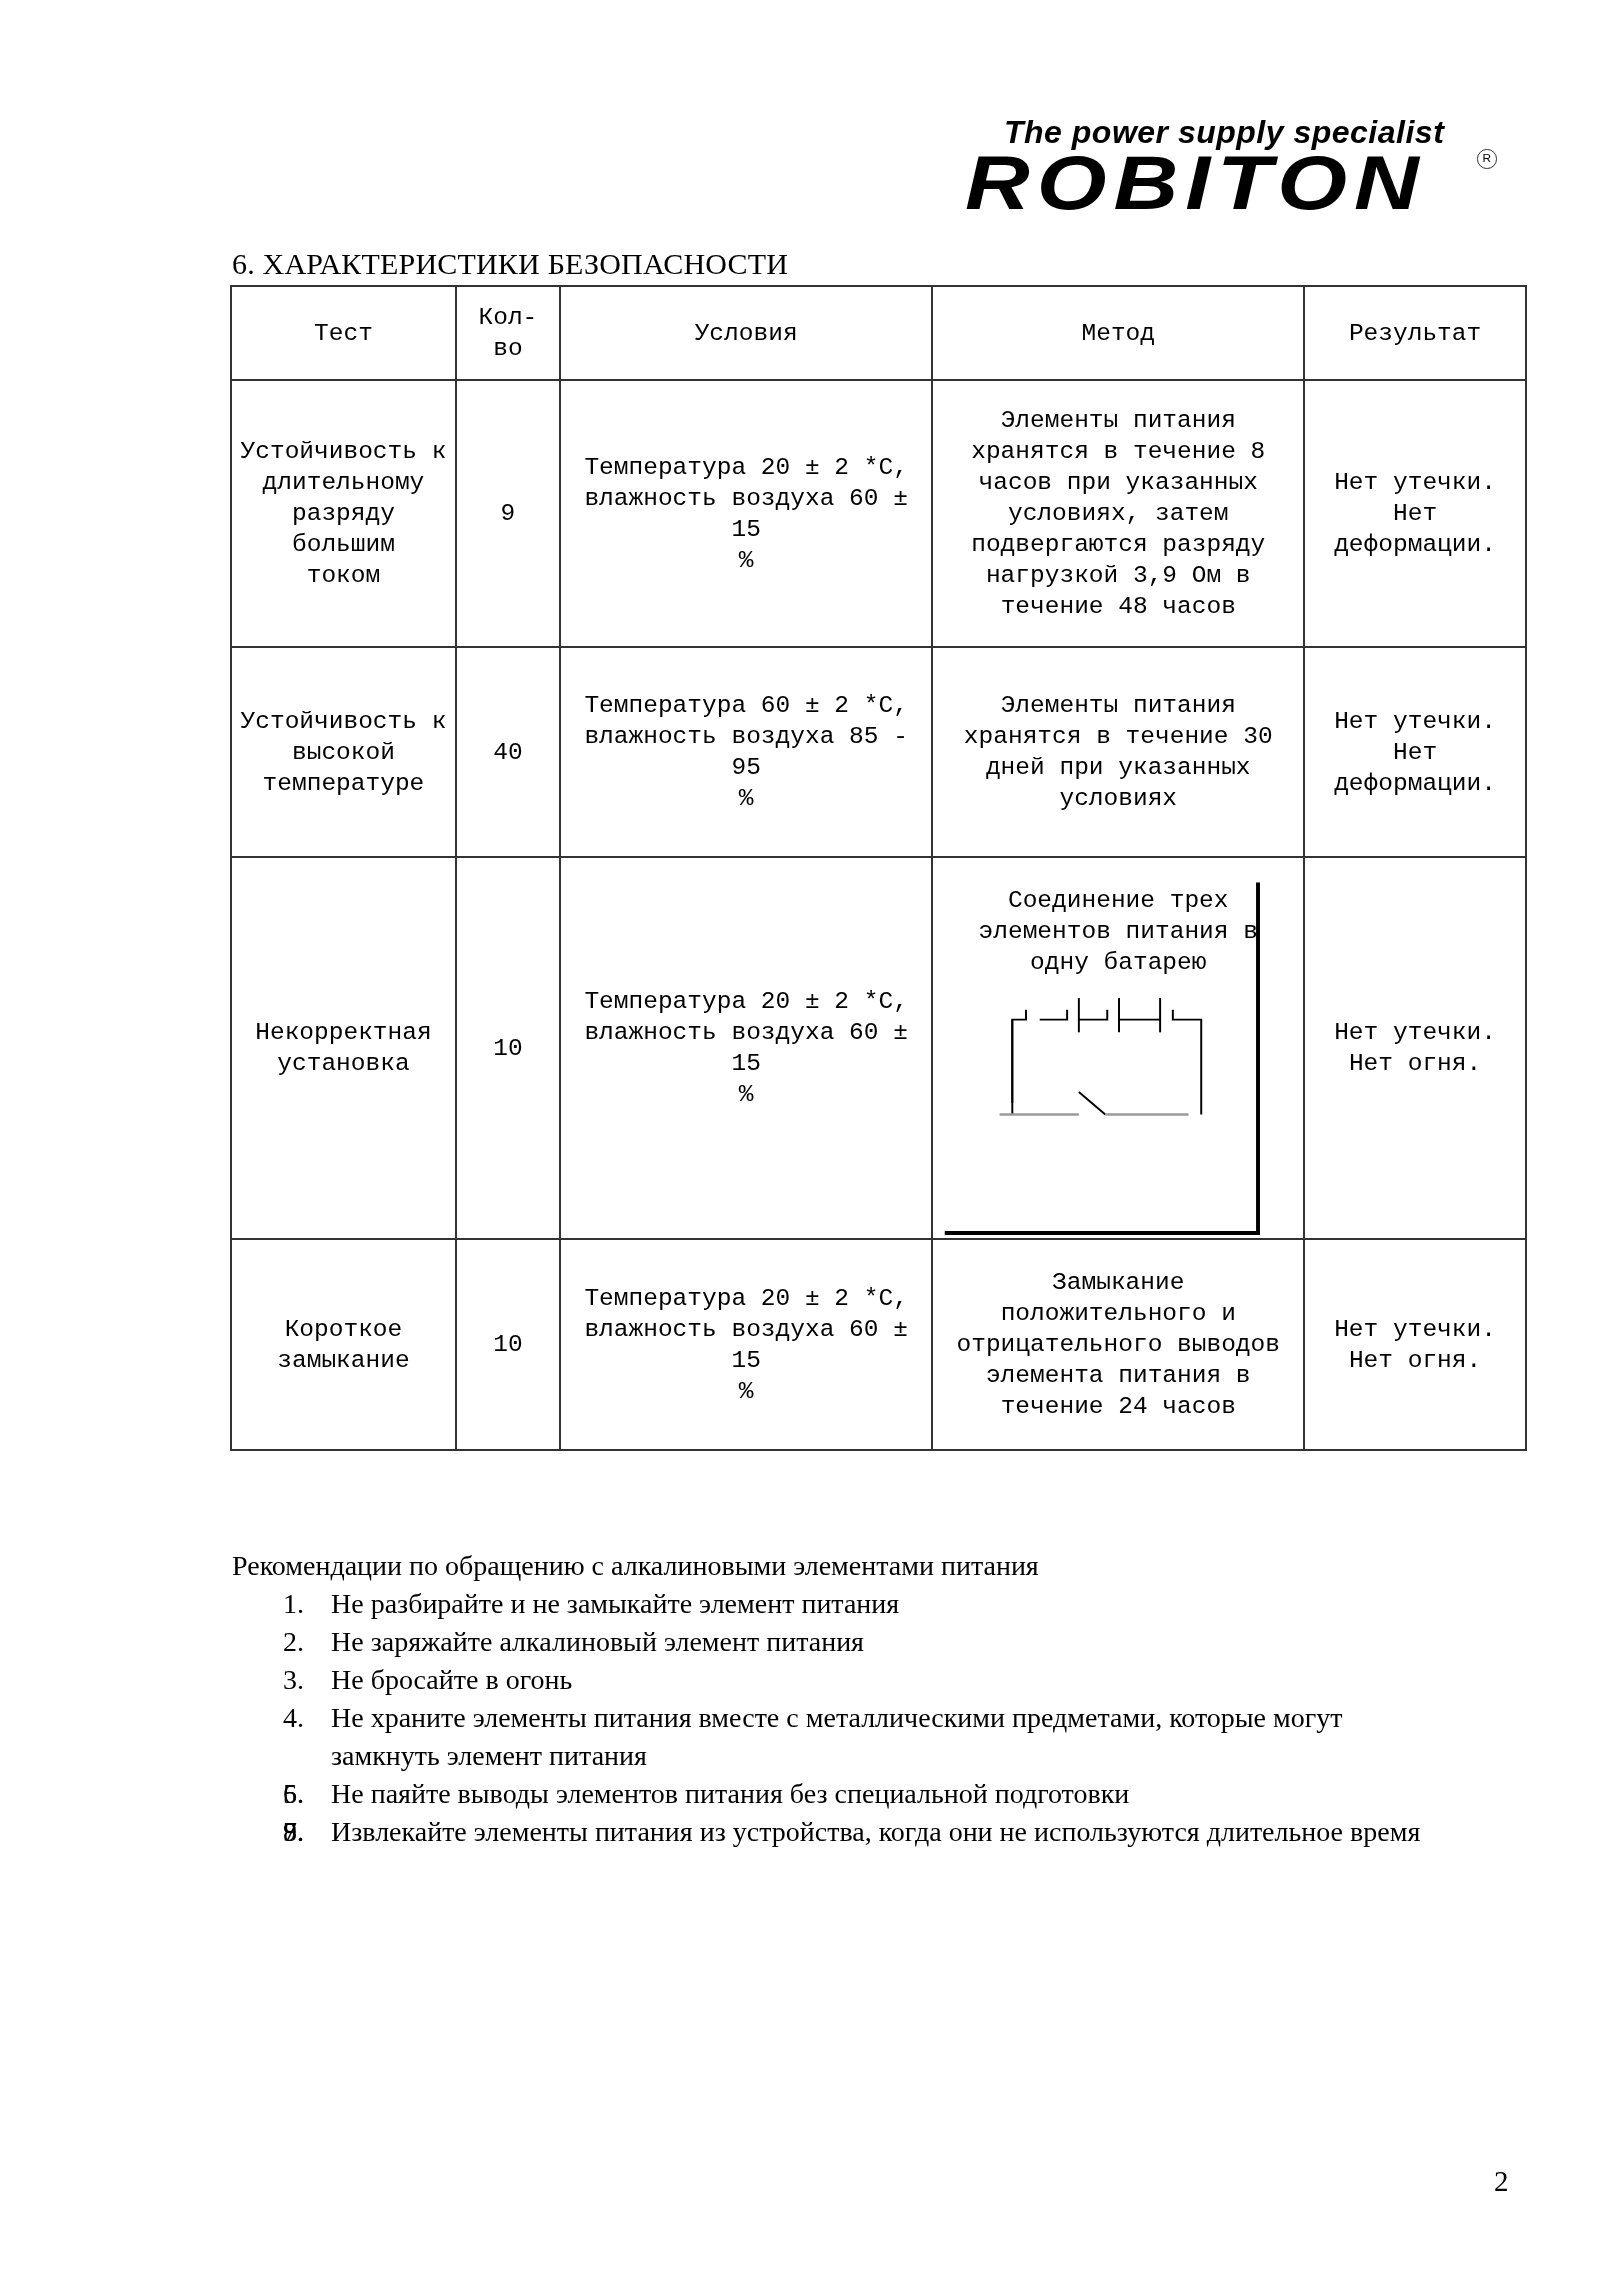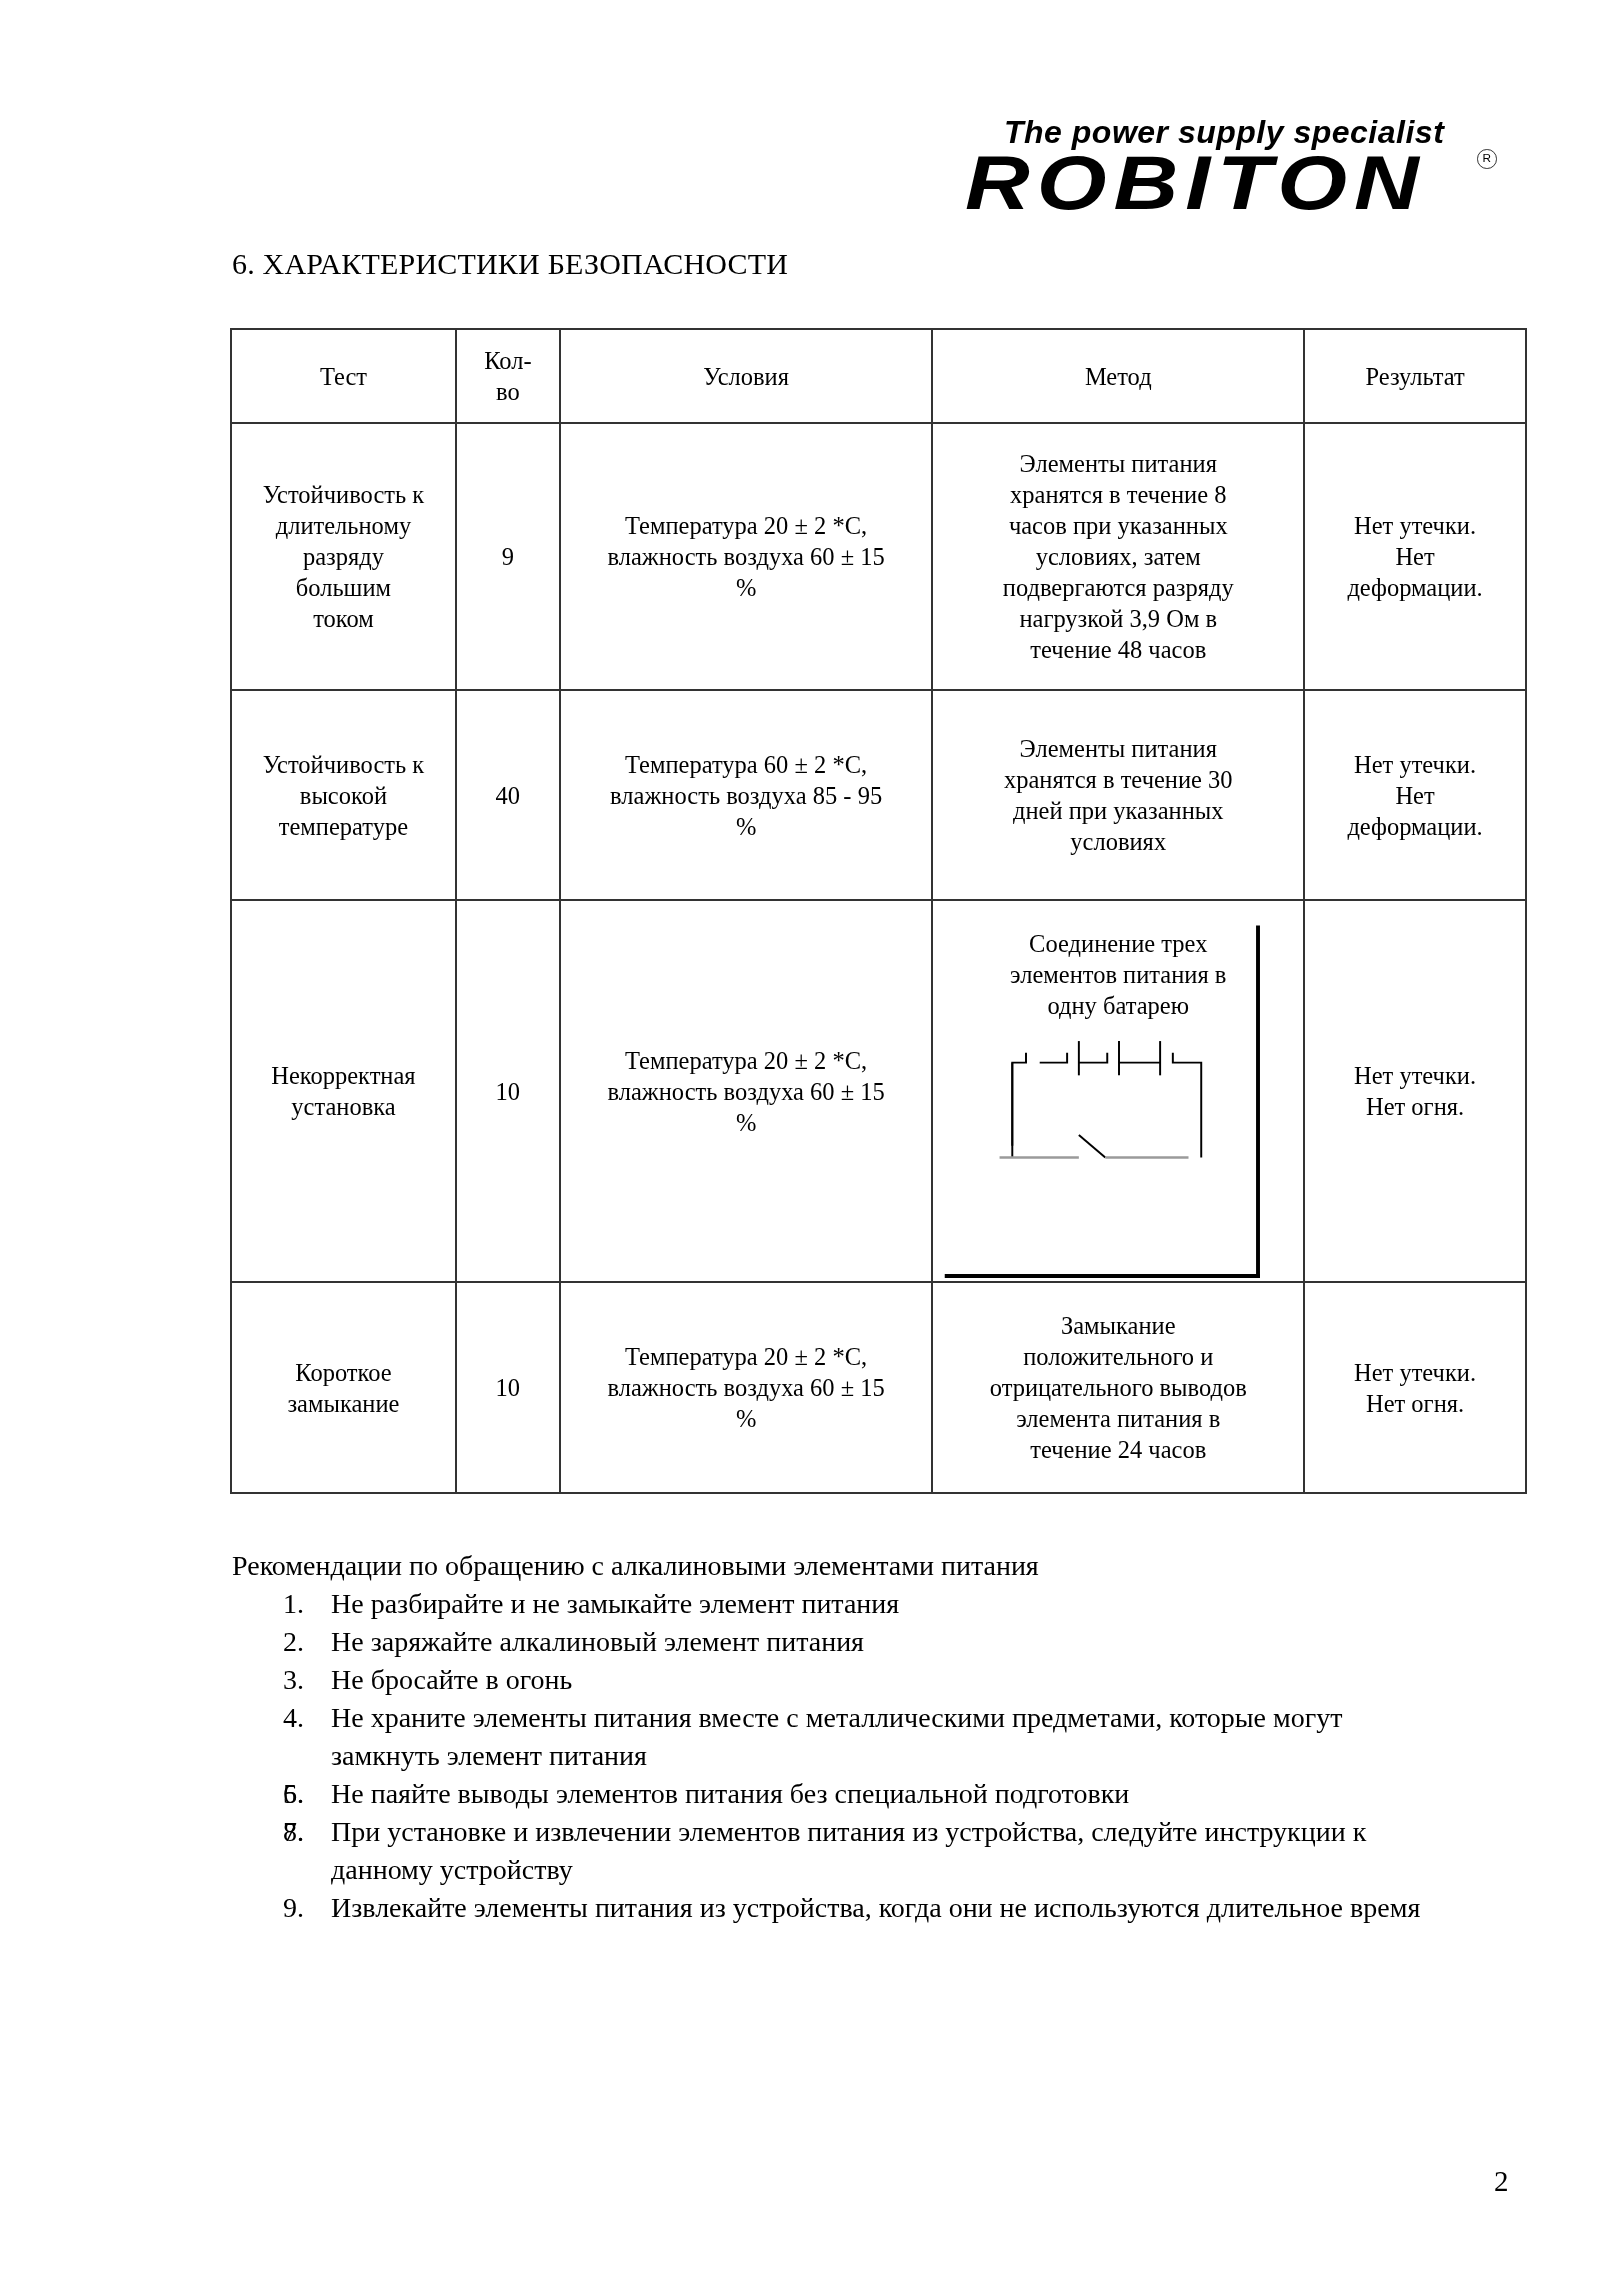--- a/index.html
+++ b/index.html
@@ -6,21 +6,21 @@
     html, body { width: 1621px; height: 2293px; background: #ffffff; }
     body { position: relative; color: #000; font-family: "Liberation Serif", serif; overflow: hidden; }
 
     .logo { position: absolute; left: 965px; top: 110px; width: 549px; height: 116px; }
     .logo-tagline { position: absolute; left: 39px; top: 3.9px; font-family: "Liberation Sans", sans-serif; font-weight: bold; font-style: italic; font-size: 32px; letter-spacing: 0.5px; white-space: nowrap; }
     .logo-brand { position: absolute; left: 0; top: 35px; font-family: "Liberation Sans", sans-serif; font-weight: bold; font-style: italic; font-size: 76px; letter-spacing: 5.9px; line-height: 1; transform: scaleX(1.18); transform-origin: left top; white-space: nowrap; }
     .logo-reg { position: absolute; left: 512px; top: 39px; width: 19.6px; height: 19.6px; border: 1.5px solid #333; border-radius: 50%; font-family: "Liberation Sans", sans-serif; font-size: 11.8px; line-height: 16.7px; text-align: center; }
 
     .section-title { position: absolute; left: 232px; top: 247px; font-size: 30px; letter-spacing: 0.2px; white-space: nowrap; }
 
-    table.safety { position: absolute; left: 230px; top: 285px; width: 1297px; border-collapse: collapse; font-family: Liberation Serif, serif; font-size: 24.5px; line-height: 31px; margin-top: 43px; }
+    table.safety { position: absolute; left: 230px; top: 285px; width: 1297px; border-collapse: collapse; font-family: Liberation Mono, monospace; font-size: 24.5px; line-height: 31px; }
     table.safety th, table.safety td { border: 2px solid #333; text-align: center; vertical-align: middle; font-weight: normal; padding: 3.9px 7.8px; }
     table.safety th { height: 94px; }
     .c1 { width: 225px; } .c2 { width: 104px; } .c3 { width: 373px; } .c4 { width: 372px; } .c5 { width: 222px; border-radius: 7px; }
     .r1 td { height: 267px; }
     .r2 td { height: 210px; }
     .r3 td { height: 382px; }
     .r4 td { height: 211px; }
     .ml { white-space: pre-line; }
 
     .method-diagram { position: relative; width: 100%; height: 374px; }
@@ -160,19 +160,19 @@
 <div class="recs">
   <div class="recs-title">Рекомендации по обращению с алкалиновыми элементами питания</div>
   <ol>
     <li><span class="num">1.</span><span>Не разбирайте и не замыкайте элемент питания</span></li>
     <li><span class="num">2.</span><span>Не заряжайте алкалиновый элемент питания</span></li>
     <li><span class="num">3.</span><span>Не бросайте в огонь</span></li>
     <li><span class="num">4.</span><span>Не храните элементы питания вместе с металлическими предметами, которые могут замкнуть элемент питания</span></li>
     <li><span class="num">5.</span></li>
     <li><span class="num">6.</span><span>Не паяйте выводы элементов питания без специальной подготовки</span></li>
     <li><span class="num">7.</span></li>
-    <li><span class="num">8.</span><span>При установке и извлечении элементов питания из устройства, следуйте инструкции к данному устройству</span></li>
+    <li><span class="num">8.</span></li>
     <li><span class="num">9.</span><span>Извлекайте элементы питания из устройства, когда они не используются длительное время</span></li>
   </ol>
 </div>
 
 <div class="page-number">2</div>
 
 
 </body></html>

